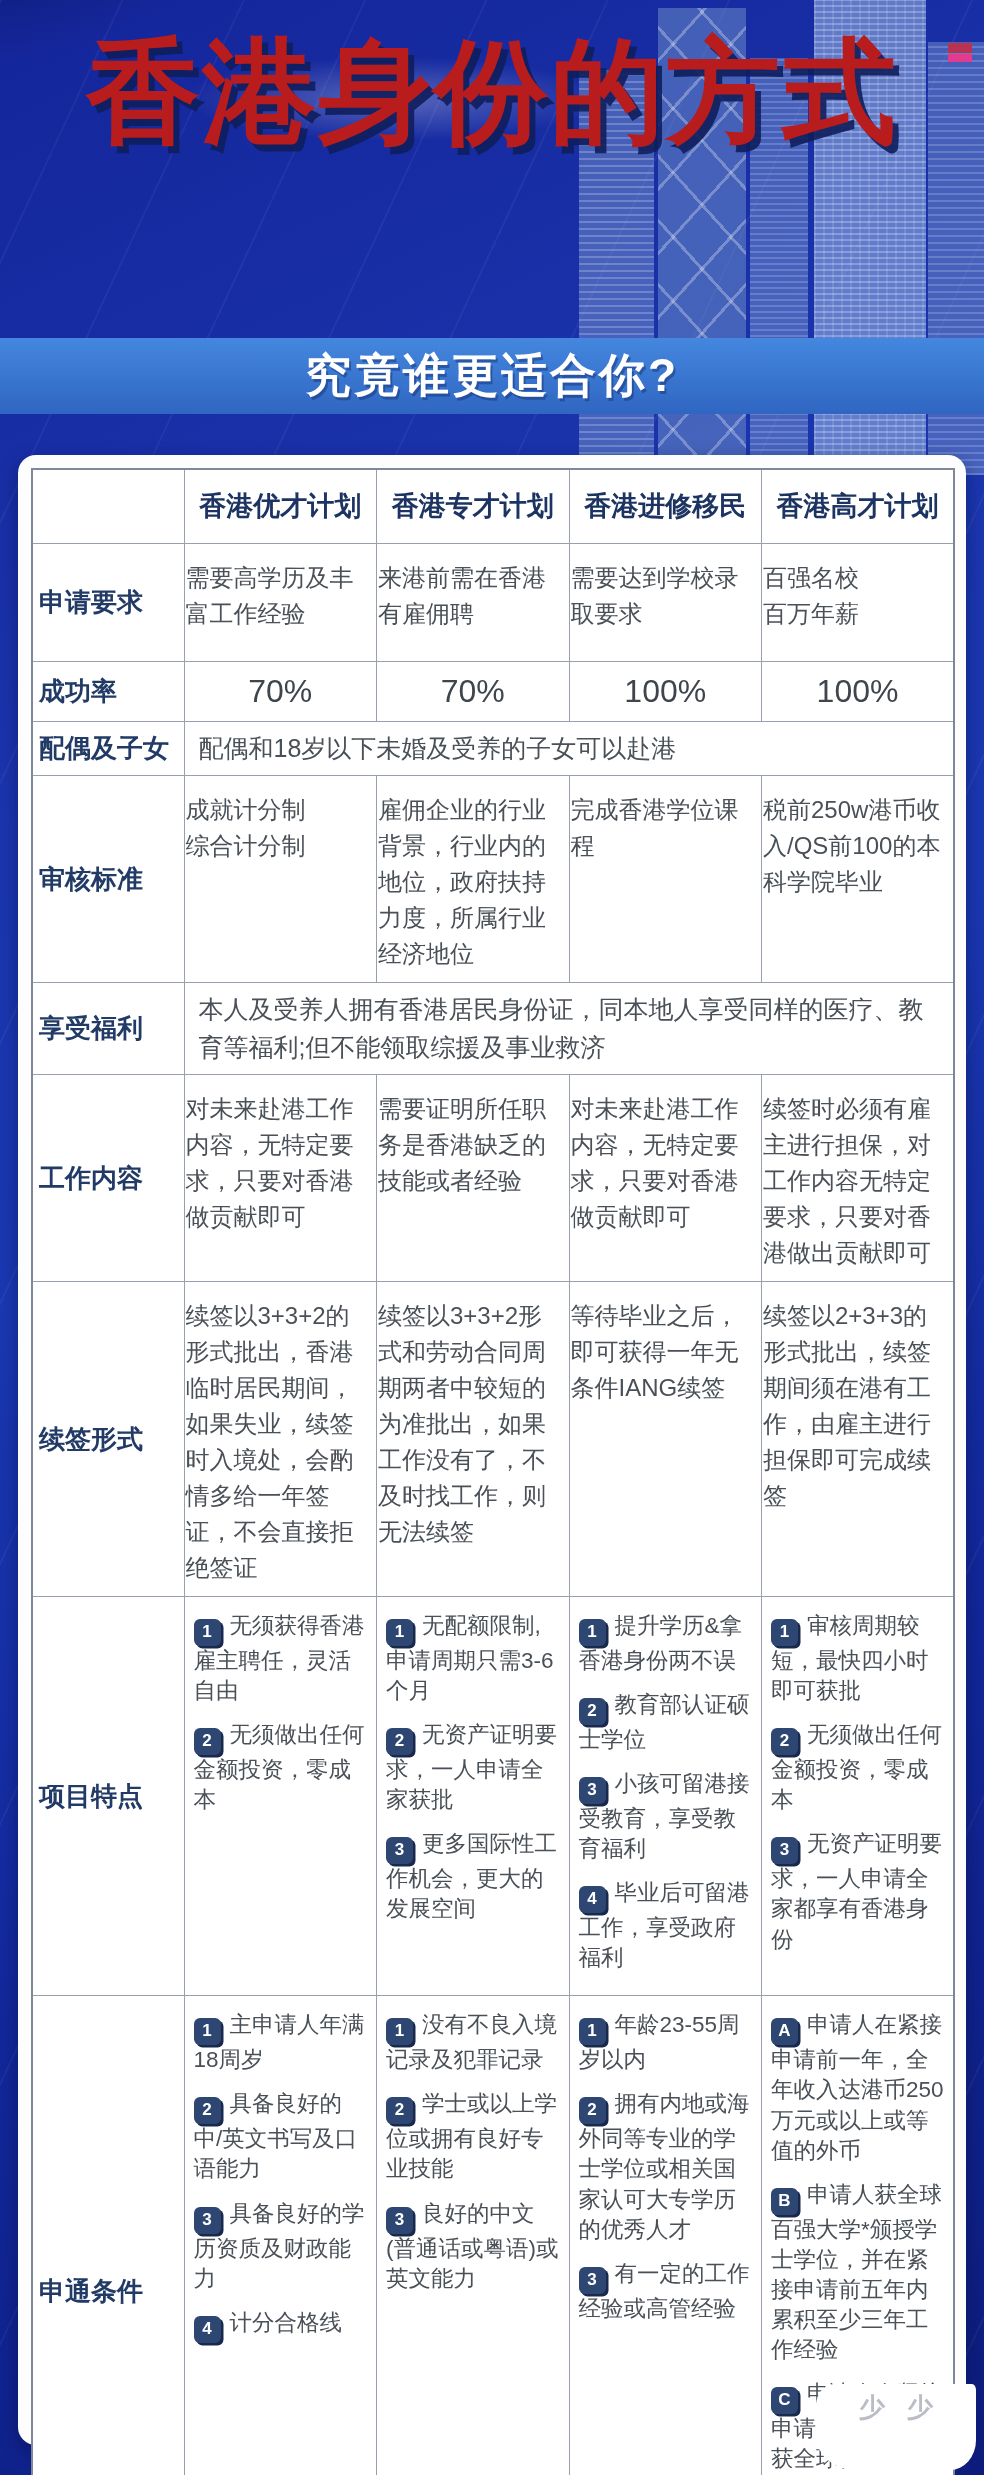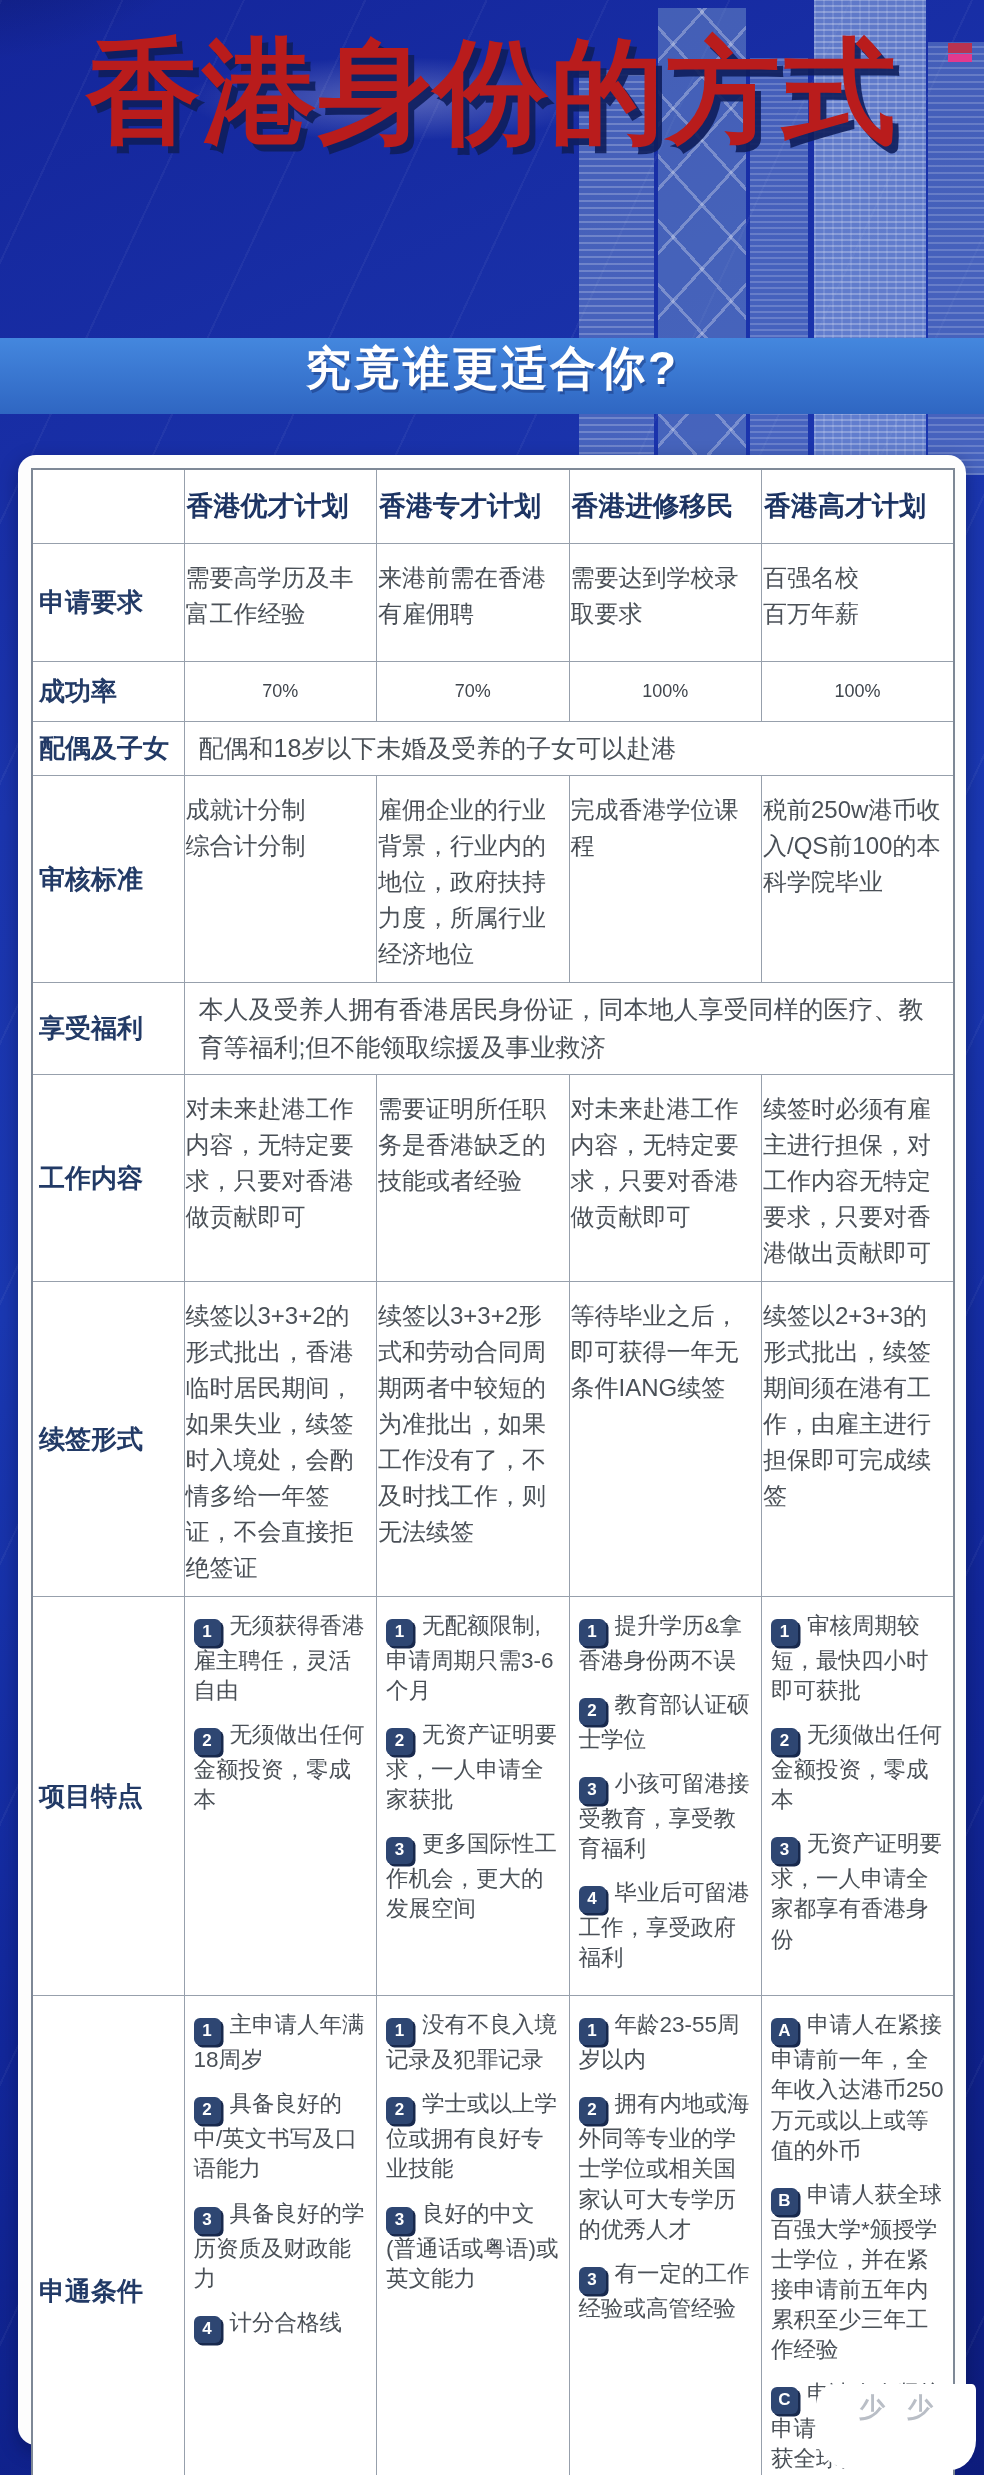--- a/index.html
+++ b/index.html
@@ -39,21 +39,21 @@
     font-size:126px;font-weight:900;letter-spacing:8px;line-height:1.05;
     color:#f7f2df;text-shadow:6px 7px 0 rgba(14,30,92,0.9);
   }
   .title-line2{
     font-size:114px;font-weight:700;letter-spacing:2px;line-height:1.08;
     color:#b91c1c;text-shadow:6px 7px 0 rgba(14,30,92,0.9);
   }
   .subtitle-band{
     position:absolute;left:0;top:338px;width:984px;height:76px;z-index:3;
     background:linear-gradient(180deg,#4487de 0%,#2f66c2 100%);
-    display:flex;align-items:flex-start;justify-content:center;
+    display:flex;align-items:center;justify-content:center;
   }
   .subtitle-text{
     font-size:46px;font-weight:900;color:#ffffff;letter-spacing:3px;
     text-shadow:2px 3px 0 rgba(20,45,110,0.45);
   }
 
   .table-panel{
     position:absolute;left:18px;top:455px;width:948px;height:1990px;
     background:#fdfdfd;border-radius:18px;z-index:2;
     box-shadow:0 6px 18px rgba(5,12,50,0.4);
@@ -63,33 +63,33 @@
     border-collapse:collapse;table-layout:fixed;width:922px;height:1964px;
     border:2px solid #7e8896;background:#ffffff;
   }
   table.cmp col.c-label{width:152px;}
   table.cmp col.c-col{width:192.5px;}
   table.cmp th,table.cmp td{
     border:1.5px solid #97a0ac;box-sizing:border-box;
     font-family:"Liberation Sans","DejaVu Sans",sans-serif;
   }
   th.col-head{
-    font-size:27px;font-weight:700;color:#1d3463;text-align:left;vertical-align:middle;
+    font-size:27px;font-weight:700;color:#1d3463;text-align:center;vertical-align:middle;
     padding:6px 2px;
   }
   th.row-label{
     font-size:26px;font-weight:700;color:#223a66;text-align:left;vertical-align:middle;
     padding:4px 6px;
   }
   td.cell{
     font-size:24px;color:#4a5057;line-height:1.5;text-align:left;vertical-align:top;
     padding:16px 8px 10px 1px;white-space:pre-line;
   }
   td.val{
-    font-size:18px;color:#3f454c;text-align:center;vertical-align:middle;padding:6px 2px;
+    font-size:32px;color:#3f454c;text-align:center;vertical-align:middle;padding:6px 2px;
   }
   td.span-cell{
     font-size:25px;color:#4a5057;line-height:1.5;text-align:left;vertical-align:middle;
     padding:8px 14px;
   }
   td.items-cell{vertical-align:top;padding:14px 7px 8px 9px;}
   .item{margin:0 0 14px 0;font-size:22.5px;color:#4a5057;line-height:1.34;text-align:left;}
   .badge{
     display:inline-flex;align-items:center;justify-content:center;
     width:27px;height:27px;border-radius:6px;background:#2e4672;

